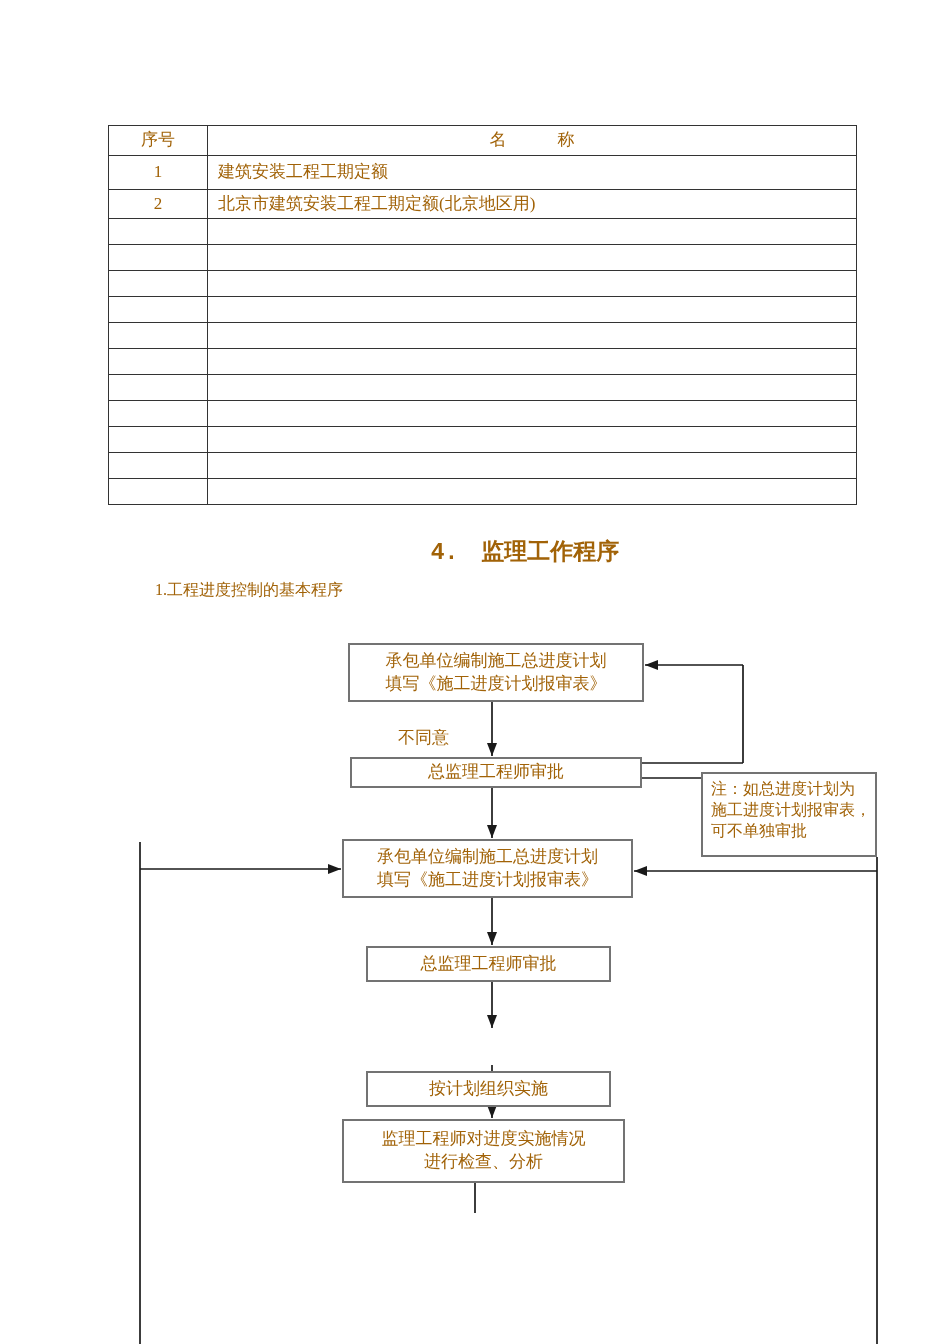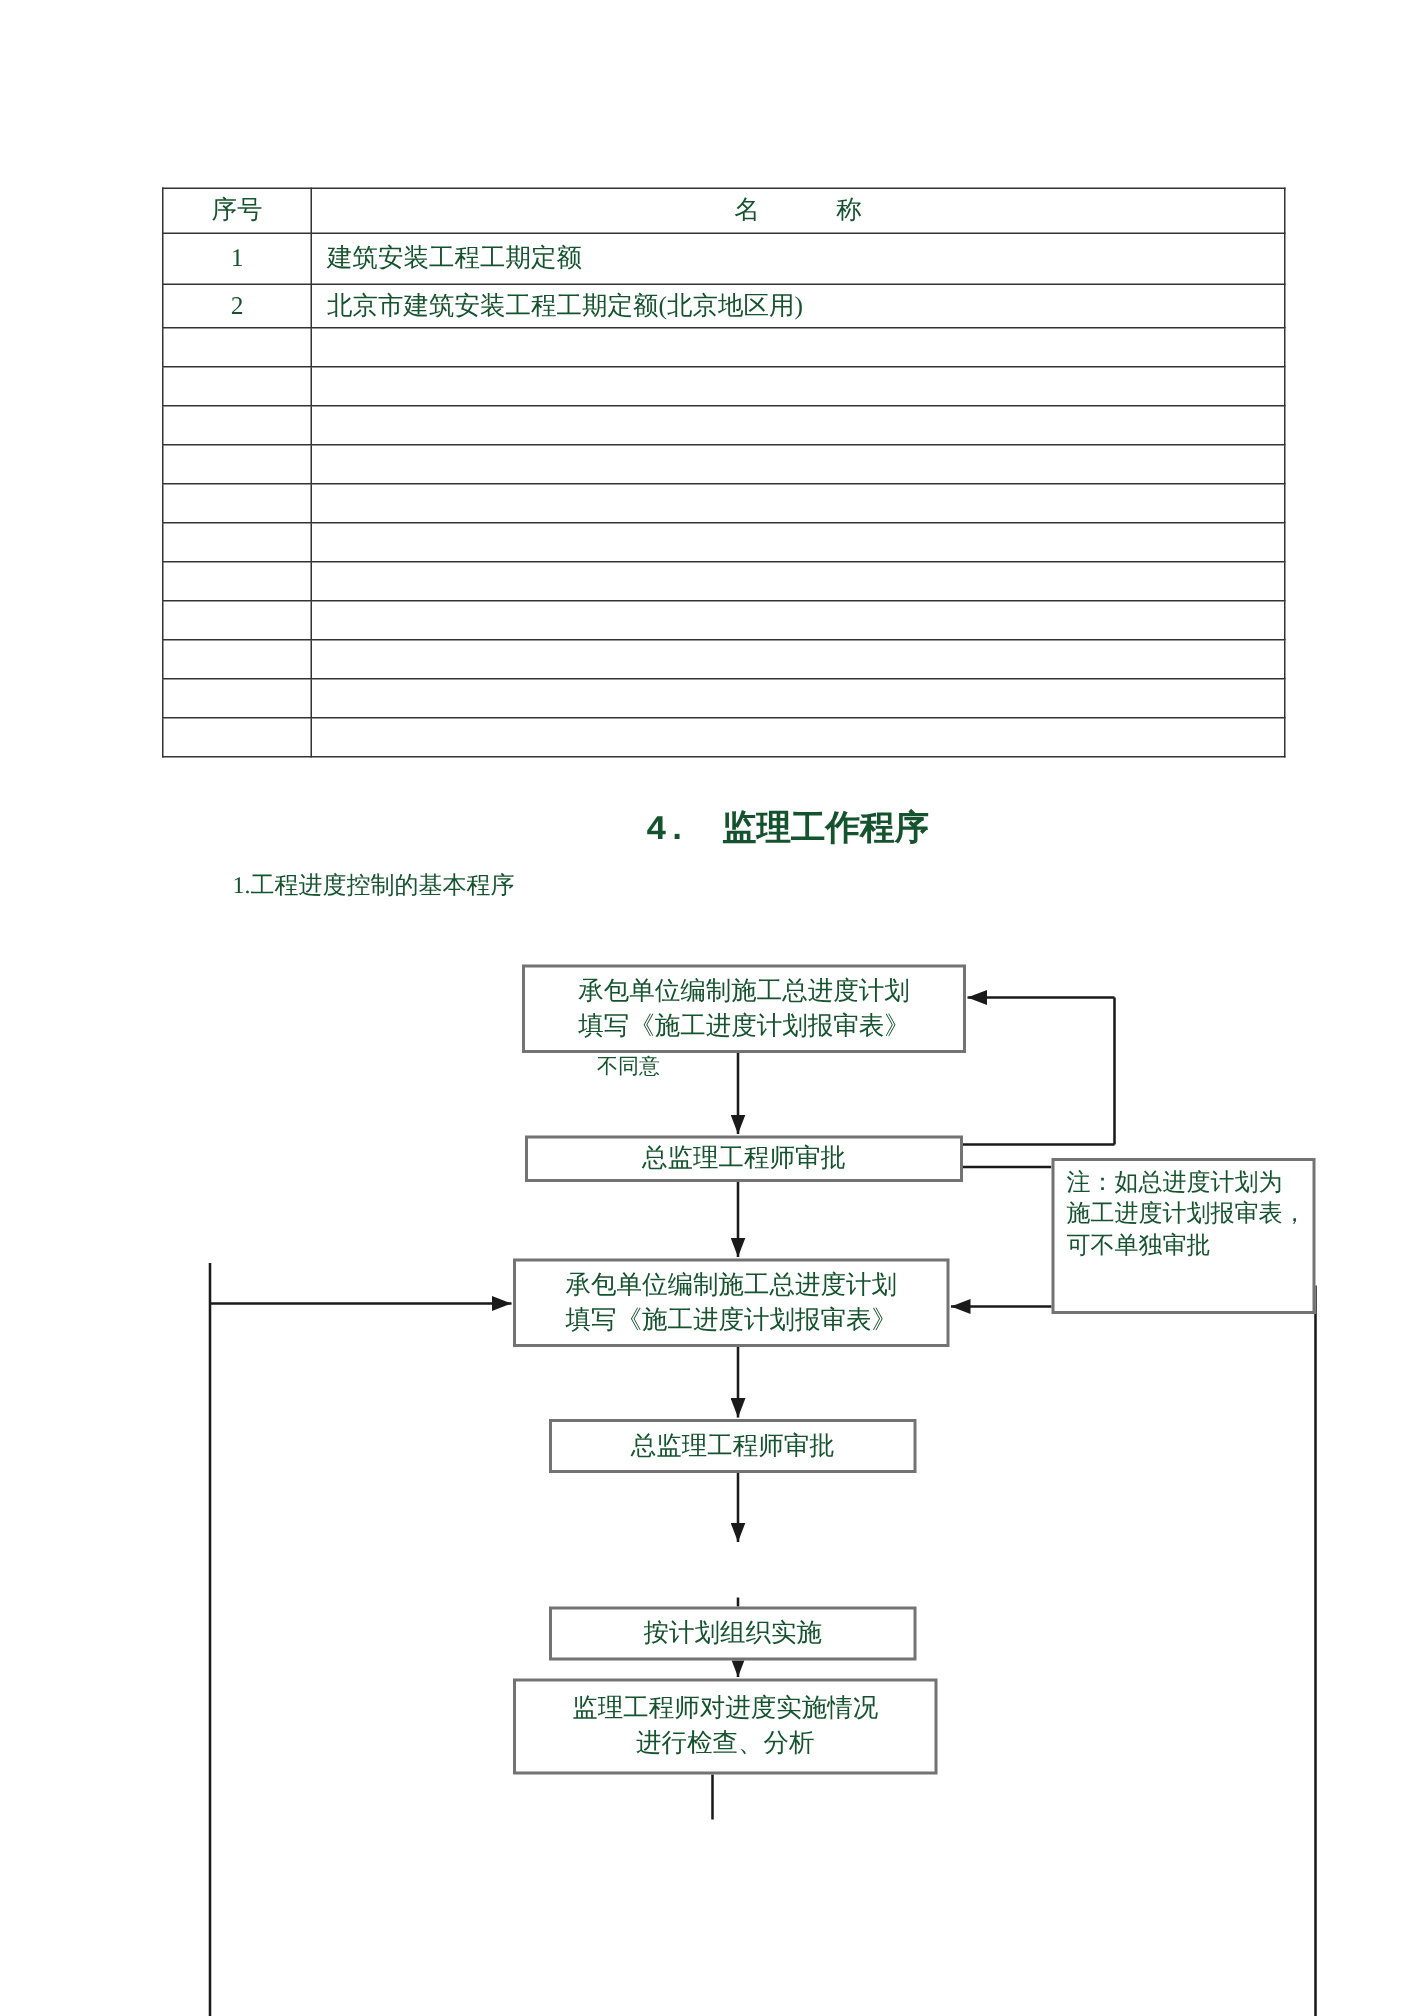--- a/index.html
+++ b/index.html
@@ -1,21 +1,21 @@
 <!DOCTYPE html>
 <html><head>
 <meta charset="utf-8">
 <style>
   html,body{margin:0;padding:0;background:#ffffff;}
   .page{
     position:relative;
     width:950px;height:1344px;
     background:#ffffff;
     font-family:"Liberation Serif","DejaVu Serif",serif;
-    color:#14532d;
+    color:#a16207;
     overflow:hidden;
   }
 
   
   table.ref{
     position:absolute;left:108px;top:125px;width:749px;
     border-collapse:collapse;table-layout:fixed;
   }
   table.ref td{
     border:1px solid #333333;
@@ -53,33 +53,33 @@
     border:2px solid #737373;
     background:#ffffff;
     display:flex;flex-direction:column;
     align-items:center;justify-content:center;
     font-size:17px;line-height:1.35;
     text-align:center;
   }
   #box1{left:348px;top:643px;width:296px;height:59px;}
   #box2{left:350px;top:757px;width:292px;height:31px;}
   #note{
-    left:701px;top:772px;width:176px;height:104px;
+    left:701px;top:772px;width:176px;height:85px;
     align-items:flex-start;justify-content:flex-start;
     text-align:center;padding:5px 2px 0 8px;
     font-size:16px;line-height:1.3;
   }
   #box3{left:342px;top:839px;width:291px;height:59px;}
   #box4{left:366px;top:946px;width:245px;height:36px;}
   #box5{left:366px;top:1071px;width:245px;height:36px;}
   #box6{left:342px;top:1119px;width:283px;height:64px;}
 
   .flow-label{
-    position:absolute;left:398px;top:702px;
-    font-size:14px;
+    position:absolute;left:398px;top:726px;
+    font-size:17px;
   }
 
   svg.connectors{position:absolute;left:0;top:0;}
 </style>
 </head>
 <body>
 
 <div class="page">
 
   <table class="ref">

